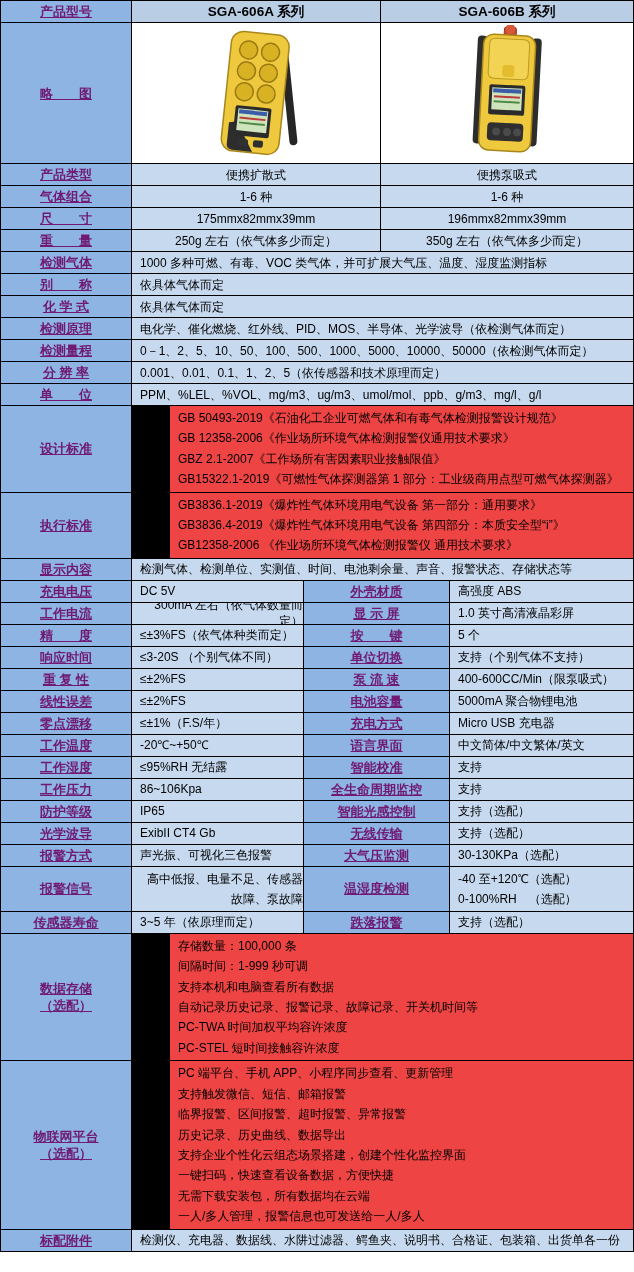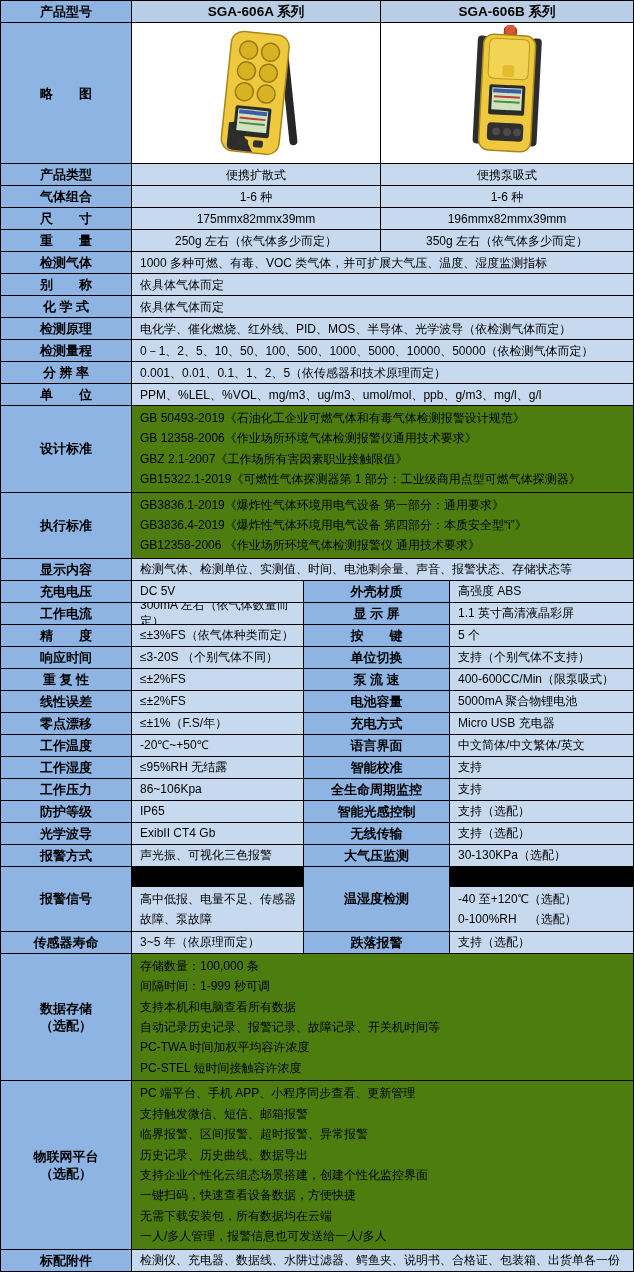--- a/index.html
+++ b/index.html
@@ -6,29 +6,29 @@
   body{font-family:"Liberation Sans",sans-serif;color:#000;}
   #spec-table{width:634px;background:#000;padding:1px;box-sizing:border-box;
     display:flex;flex-direction:column;gap:1px;}
   .sec{display:grid;gap:1px;background:#000;}
   .secA{grid-template-columns:130px 248px 252px;}
   .secB{grid-template-columns:130px 1fr;}
   .secC{grid-template-columns:130px 171px 145px 1fr;}
   .secD{grid-template-columns:130px 1fr;}
   .cell{display:flex;align-items:center;overflow:hidden;}
   .lbl{background:#8db4e2;font-weight:bold;font-size:13px;justify-content:center;
-    text-align:center;white-space:pre-line;line-height:17px;color:#000000;}
-  .val{background:#c7d9ef;font-size:12px;padding:0 0 0 8px;white-space:pre-line;line-height:16px;}
+    text-align:center;white-space:pre-line;line-height:17px;color:#701a75;text-decoration:underline;}
+  .val{background:#c7d9ef;font-size:12px;padding:0 0 0 8px;white-space:pre-line;line-height:16px;text-align:right;}
   .val.center{justify-content:center;padding:0;}
   .hdrv{background:#b9cde5;font-weight:bold;font-size:13.5px;justify-content:center;padding:0;}
   .s{height:21px;}
   .imgcell{background:#ffffff;justify-content:center;align-items:center;height:140px;}
-  .lines{background:#4d7c0f;display:block;padding:2px 4px 2px 8px;font-size:12px;}
+  .lines{background:#ef4444;display:block;padding:2px 4px 2px 8px;font-size:12px;margin-left:38px;}
   .lines div{line-height:20.4px;white-space:nowrap;}
-  .wrap2{height:44px;line-height:20px;padding-top:0;padding-bottom:0;align-items:center;margin-top:20px;}
+  .wrap2{height:44px;line-height:20px;padding-top:0;padding-bottom:0;align-items:center;}
 </style>
 </head>
 <body>
 
 <div id="spec-table">
   <div class="sec secA" id="secA">
       <div class="cell lbl s">产品型号</div>
       <div class="cell val hdrv s">SGA-606A 系列</div>
       <div class="cell val hdrv s">SGA-606B 系列</div>
       <div class="cell lbl">略　　图</div>
@@ -123,21 +123,21 @@
       <div class="cell val s">检测气体、检测单位、实测值、时间、电池剩余量、声音、报警状态、存储状态等</div>
     </div>
   <div class="sec secC" id="secC">
       <div class="cell lbl">充电电压</div>
       <div class="cell val s">DC 5V</div>
       <div class="cell lbl">外壳材质</div>
       <div class="cell val s">高强度 ABS</div>
       <div class="cell lbl">工作电流</div>
       <div class="cell val s">300mA 左右（依气体数量而定）</div>
       <div class="cell lbl">显 示 屏</div>
-      <div class="cell val s">1.1 英寸高清液晶彩屏</div>
+      <div class="cell val s">1.0 英寸高清液晶彩屏</div>
       <div class="cell lbl">精　　度</div>
       <div class="cell val s">≤±3%FS（依气体种类而定）</div>
       <div class="cell lbl">按　　键</div>
       <div class="cell val s">5 个</div>
       <div class="cell lbl">响应时间</div>
       <div class="cell val s">≤3-20S （个别气体不同）</div>
       <div class="cell lbl">单位切换</div>
       <div class="cell val s">支持（个别气体不支持）</div>
       <div class="cell lbl">重 复 性</div>
       <div class="cell val s">≤±2%FS</div>

